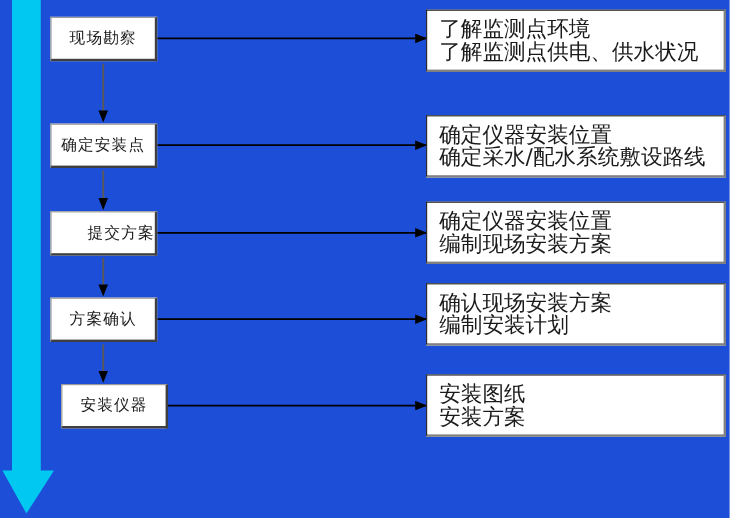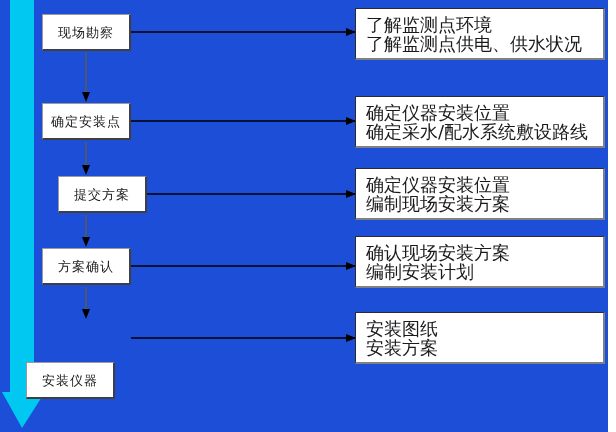--- a/index.html
+++ b/index.html
@@ -114,37 +114,37 @@
   </div>
 
   <div class="stage-box" style="left:42px; top:103px; width:89px; height:37px;">
     <span class="stage-label">确定安装点</span>
   </div>
   <div class="detail-box" style="left:355px; top:96px; width:250px; height:52px;">
     <div class="detail-line">确定仪器安装位置</div>
     <div class="detail-line">确定采水/配水系统敷设路线</div>
   </div>
 
-  <div class="stage-box" style="left:58px; top:176px; width:89px; height:37px;">
+  <div class="stage-box" style="left:42px; top:176px; width:89px; height:37px;justify-content:flex-end;">
     <span class="stage-label">提交方案</span>
   </div>
   <div class="detail-box" style="left:355px; top:168px; width:250px; height:52px;">
     <div class="detail-line">确定仪器安装位置</div>
     <div class="detail-line">编制现场安装方案</div>
   </div>
 
   <div class="stage-box" style="left:42px; top:248px; width:89px; height:37px;">
     <span class="stage-label">方案确认</span>
   </div>
   <div class="detail-box" style="left:355px; top:236px; width:250px; height:52px;">
     <div class="detail-line">确认现场安装方案</div>
     <div class="detail-line">编制安装计划</div>
   </div>
 
-  <div class="stage-box" style="left:26px; top:320px; width:89px; height:37px;margin-top:42px;">
+  <div class="stage-box" style="left:51px; top:320px; width:89px; height:37px;">
     <span class="stage-label">安装仪器</span>
   </div>
   <div class="detail-box" style="left:355px; top:312px; width:250px; height:52px;">
     <div class="detail-line">安装图纸</div>
     <div class="detail-line">安装方案</div>
   </div>
 
 </div>
 
 </body></html>

